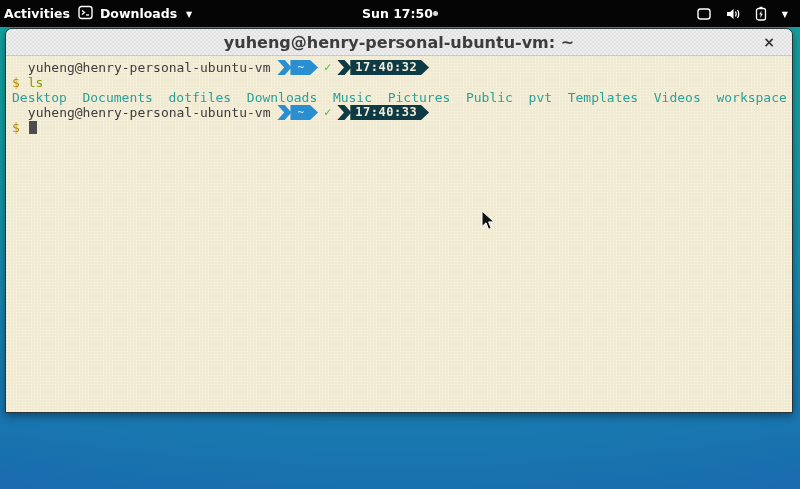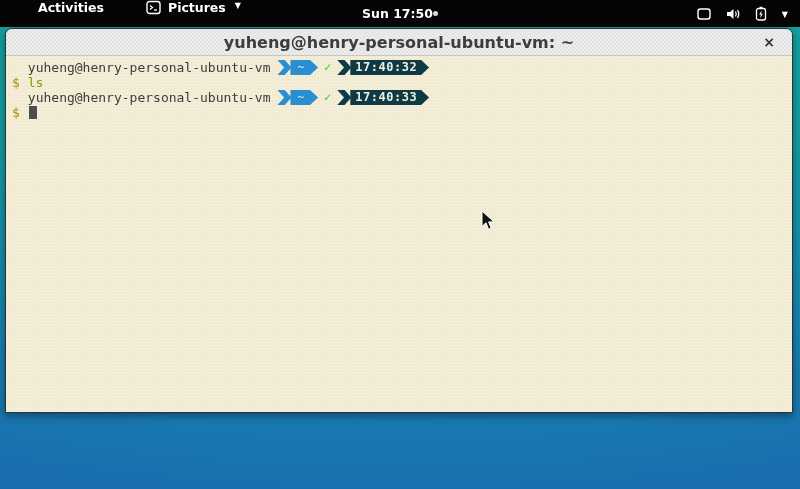--- a/index.html
+++ b/index.html
@@ -12,21 +12,21 @@
       #14a78e 0%, #13a0a0 35%, #1781b0 70%, #1a6cae 100%);
   }
 
   
   .top-bar {
     position:absolute; top:0; left:0; width:800px; height:27px;
     background:#050505; color:#ffffff; display:flex; align-items:center;
     font-size:12.5px; font-weight:600; z-index:30;
   }
   .tb-left { display:flex; align-items:center; height:100%; }
-  .tb-btn { display:flex; align-items:flex-start; gap:7px; padding:0 4px; height:100%; cursor:default;margin-left:34px; }
+  .tb-btn { display:flex; align-items:center; gap:7px; padding:0 4px; height:100%; cursor:default; }
   .tb-caret { font-size:8px; margin-left:2px; position:relative; top:1px; }
   .tb-clock {
     position:absolute; left:50%; transform:translateX(-50%);
     display:flex; align-items:center; height:100%; padding:0 10px;
   }
   .notif-dot { width:5px; height:5px; border-radius:50%; background:#d9d9d9; }
   .tb-right { position:absolute; right:0; top:0; height:100%; display:flex; align-items:center; gap:13px; padding:0 12px; }
   .tb-right svg { display:block; }
 
   
@@ -110,21 +110,21 @@
       <span>Activities</span>
     </div>
     <div class="tb-btn">
       <span>
         <svg width="15" height="15" viewBox="0 0 15 15">
           <rect x="1" y="1.5" width="13" height="12" rx="2.5" fill="none" stroke="#fff" stroke-width="1.4"></rect>
           <path d="M4 5.5 L6.5 7.5 L4 9.5" fill="none" stroke="#fff" stroke-width="1.3"></path>
           <line x1="8" y1="10" x2="11" y2="10" stroke="#fff" stroke-width="1.3"></line>
         </svg>
       </span>
-      <span>Pictures</span>
+      <span>Downloads</span>
       <span class="tb-caret">▼</span>
     </div>
   </div>
 
   <div class="tb-clock">
     <span>Sun 17:50</span>
     <span class="notif-dot"></span>
   </div>
 
   <div class="tb-right">
@@ -163,20 +163,21 @@
       <span class="p-user"> yuheng@henry-personal-ubuntu-vm</span>
       <span class="pl-chev-blue"></span>
       <span class="pl-seg-blue">~</span>
       <span class="check">✓</span>
       <span class="pl-chev-dark"></span>
       <span class="pl-seg-dark">17:40:32</span>
     </div>
 
     <div class="tline"><span class="dollar">$</span> <span class="cmd">ls</span></div>
 
+    <div class="tline dirs">Desktop  Documents  dotfiles  Downloads  Music  Pictures  Public  pvt  Templates  Videos  workspace</div>
 
     <div class="prompt-line">
       <span class="p-user"> yuheng@henry-personal-ubuntu-vm</span>
       <span class="pl-chev-blue"></span>
       <span class="pl-seg-blue">~</span>
       <span class="check">✓</span>
       <span class="pl-chev-dark"></span>
       <span class="pl-seg-dark">17:40:33</span>
     </div>
 

